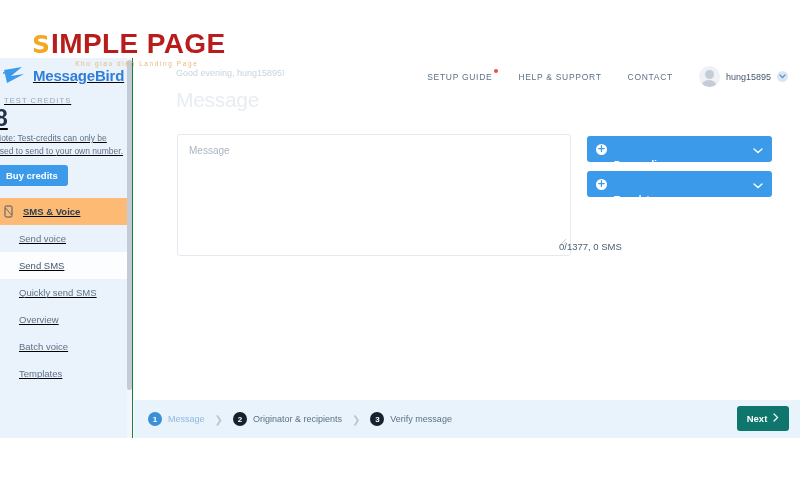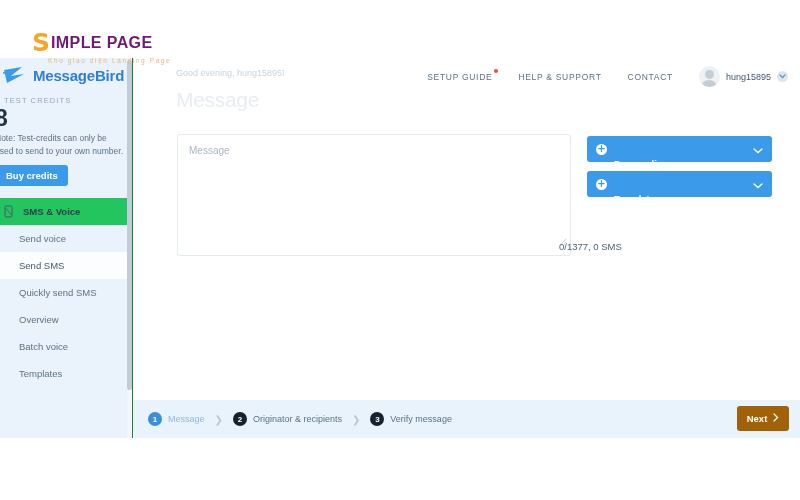--- a/index.html
+++ b/index.html
@@ -27,23 +27,23 @@
   }
   #watermark .wm-s {
     font-size: 25px;
     font-weight: bold;
     color: #f5a623;
     line-height: 1;
     letter-spacing: -1px;
     font-family: "DejaVu Sans", sans-serif;
   }
   #watermark .wm-title {
-    font-size: 16px;
-    font-weight: bold;
-    color: #701a75;
+    font-size: 28px;
+    font-weight: bold;
+    color: #b91c1c;
     line-height: 1;
     letter-spacing: 0.4px;
   }
   #watermark .wm-sub {
     font-size: 6.5px;
     color: #e8b87a;
     letter-spacing: 1.6px;
     text-align: center;
     margin-top: 2px;
     margin-left: 16px;
@@ -63,20 +63,21 @@
   
   #sidebar {
     position: absolute;
     left: 0;
     top: 0;
     width: 133px;
     height: 399px;
     background: #eaf2fb;
     border-right: 1px solid #15803d;
     box-sizing: border-box;
+    text-decoration: underline;
   }
   .brand {
     display: flex;
     align-items: center;
     gap: 5px;
     padding: 6px 0 8px 4px;
   }
   .brand-mark {
     width: 26px;
     height: 22px;
@@ -138,21 +139,21 @@
     align-items: center;
     gap: 8px;
     height: 27px;
     padding-left: 4px;
     font-size: 9.5px;
     color: #5d7186;
     cursor: pointer;
     white-space: nowrap;
   }
   .nav-item.active-group {
-    background: #22c55e;
+    background: #fdba74;
     color: #2a3f55;
     font-weight: bold;
   }
   .nav-item .nicon {
     width: 13px;
     height: 13px;
     flex: 0 0 auto;
     margin-left: -2px;
   }
   .sub-item {
@@ -407,21 +408,21 @@
     color: #b9c6d4;
     font-size: 10px;
     margin: 0 1px;
   }
   #next-btn {
     position: absolute;
     right: 11px;
     top: 6px;
     width: 52px;
     height: 25px;
-    background: #a16207;
+    background: #0f766e;
     border-radius: 3px;
     color: #ffffff;
     font-size: 9.5px;
     font-weight: bold;
     display: flex;
     align-items: center;
     justify-content: center;
     gap: 6px;
     border: none;
     cursor: pointer;

